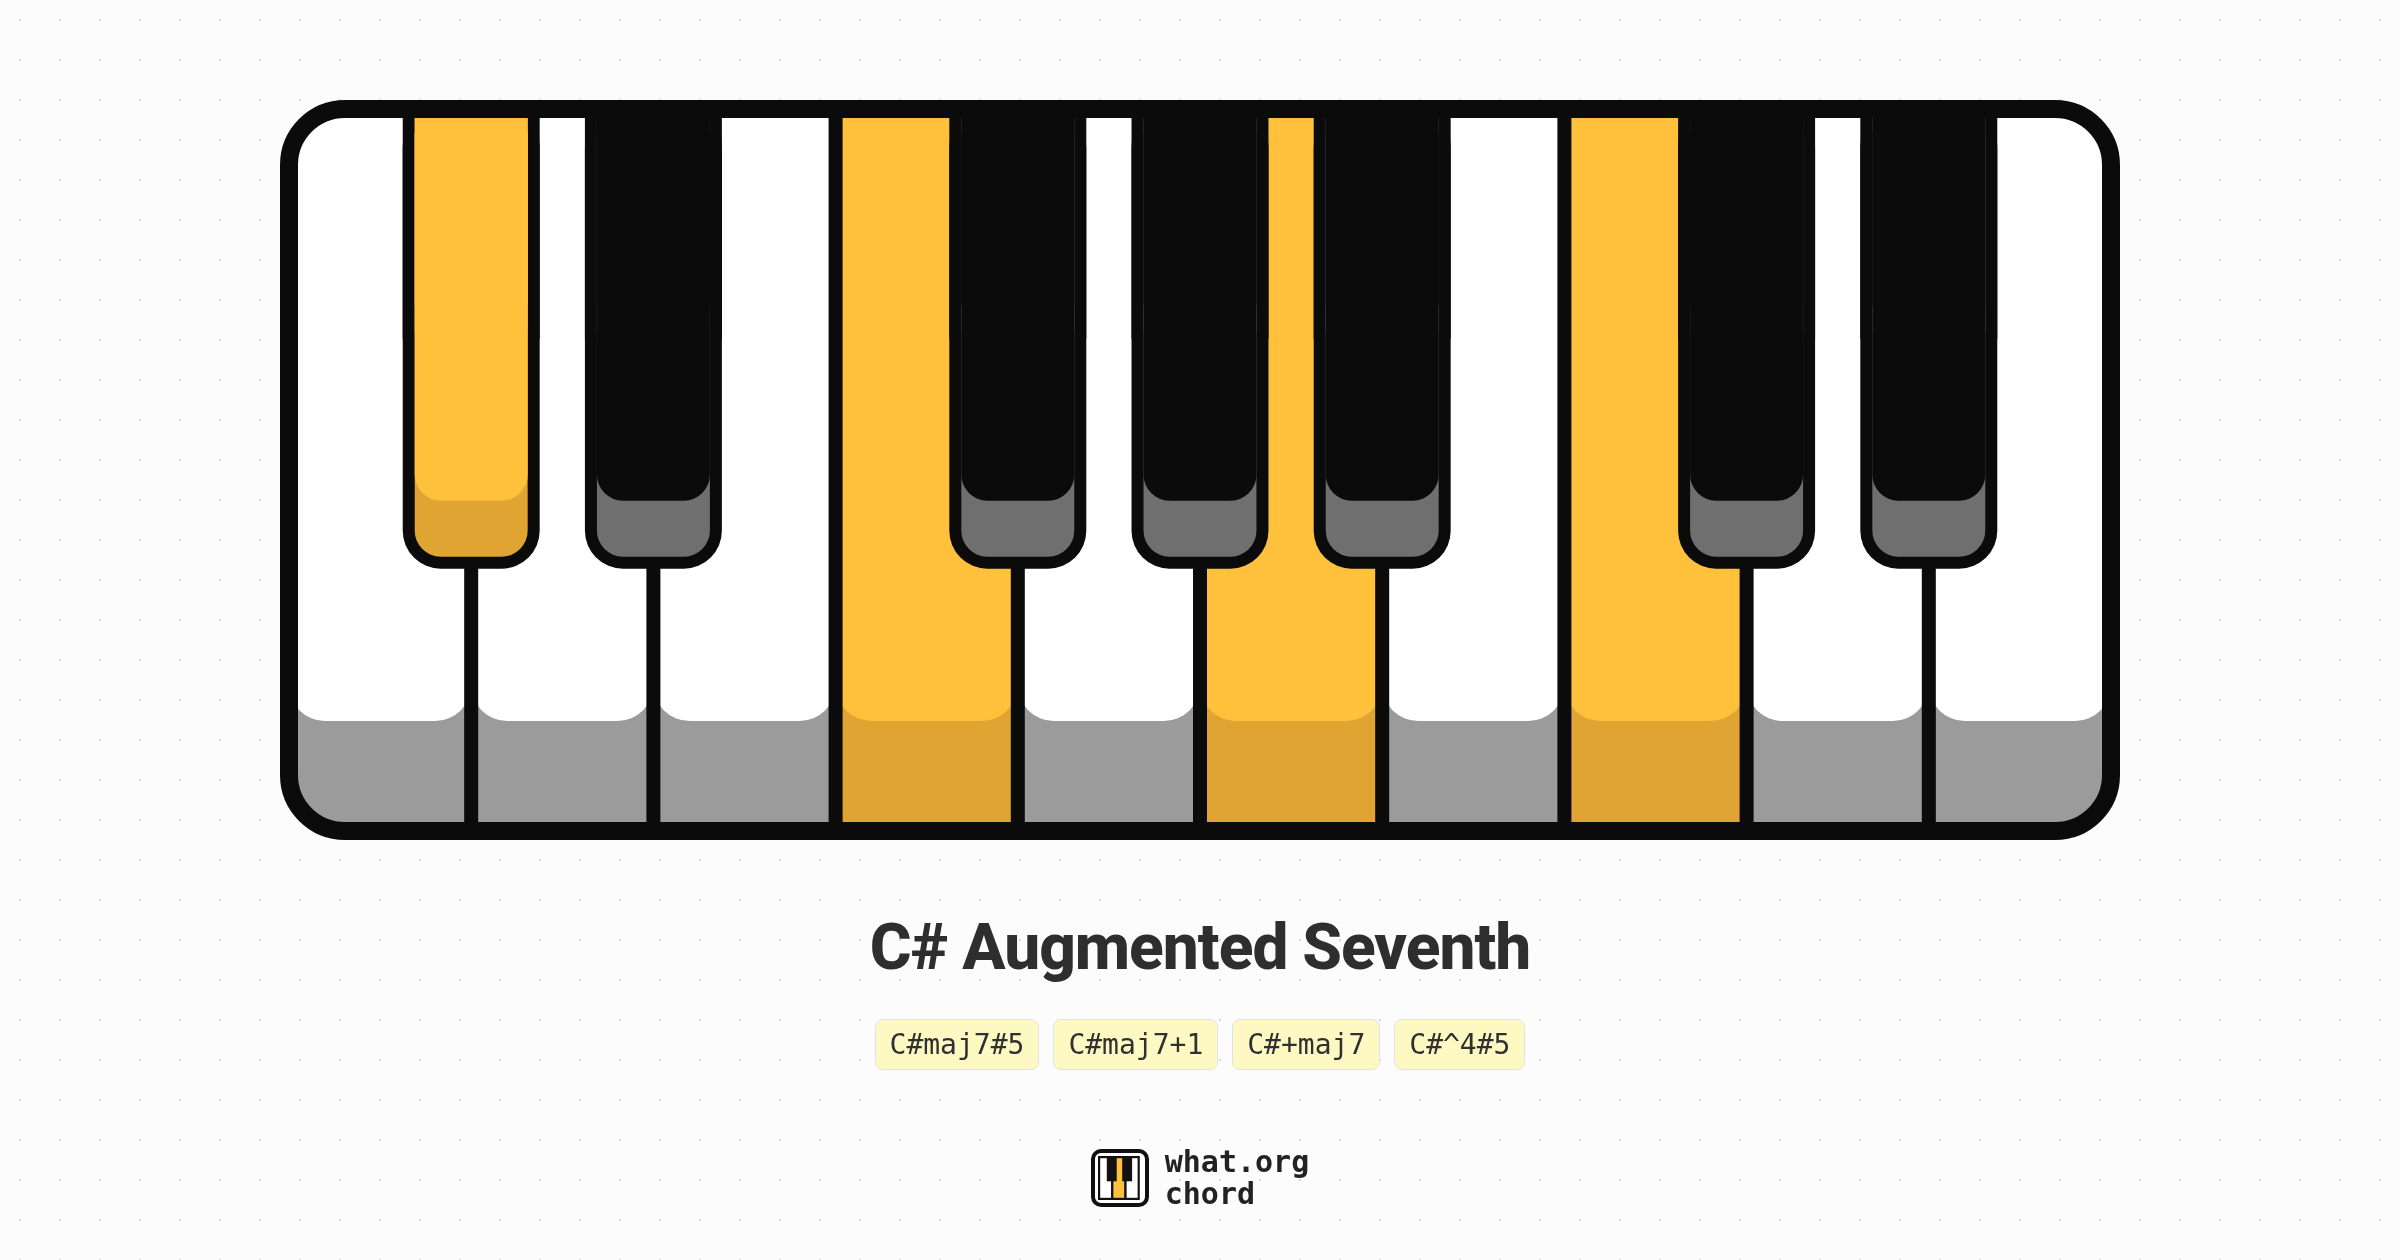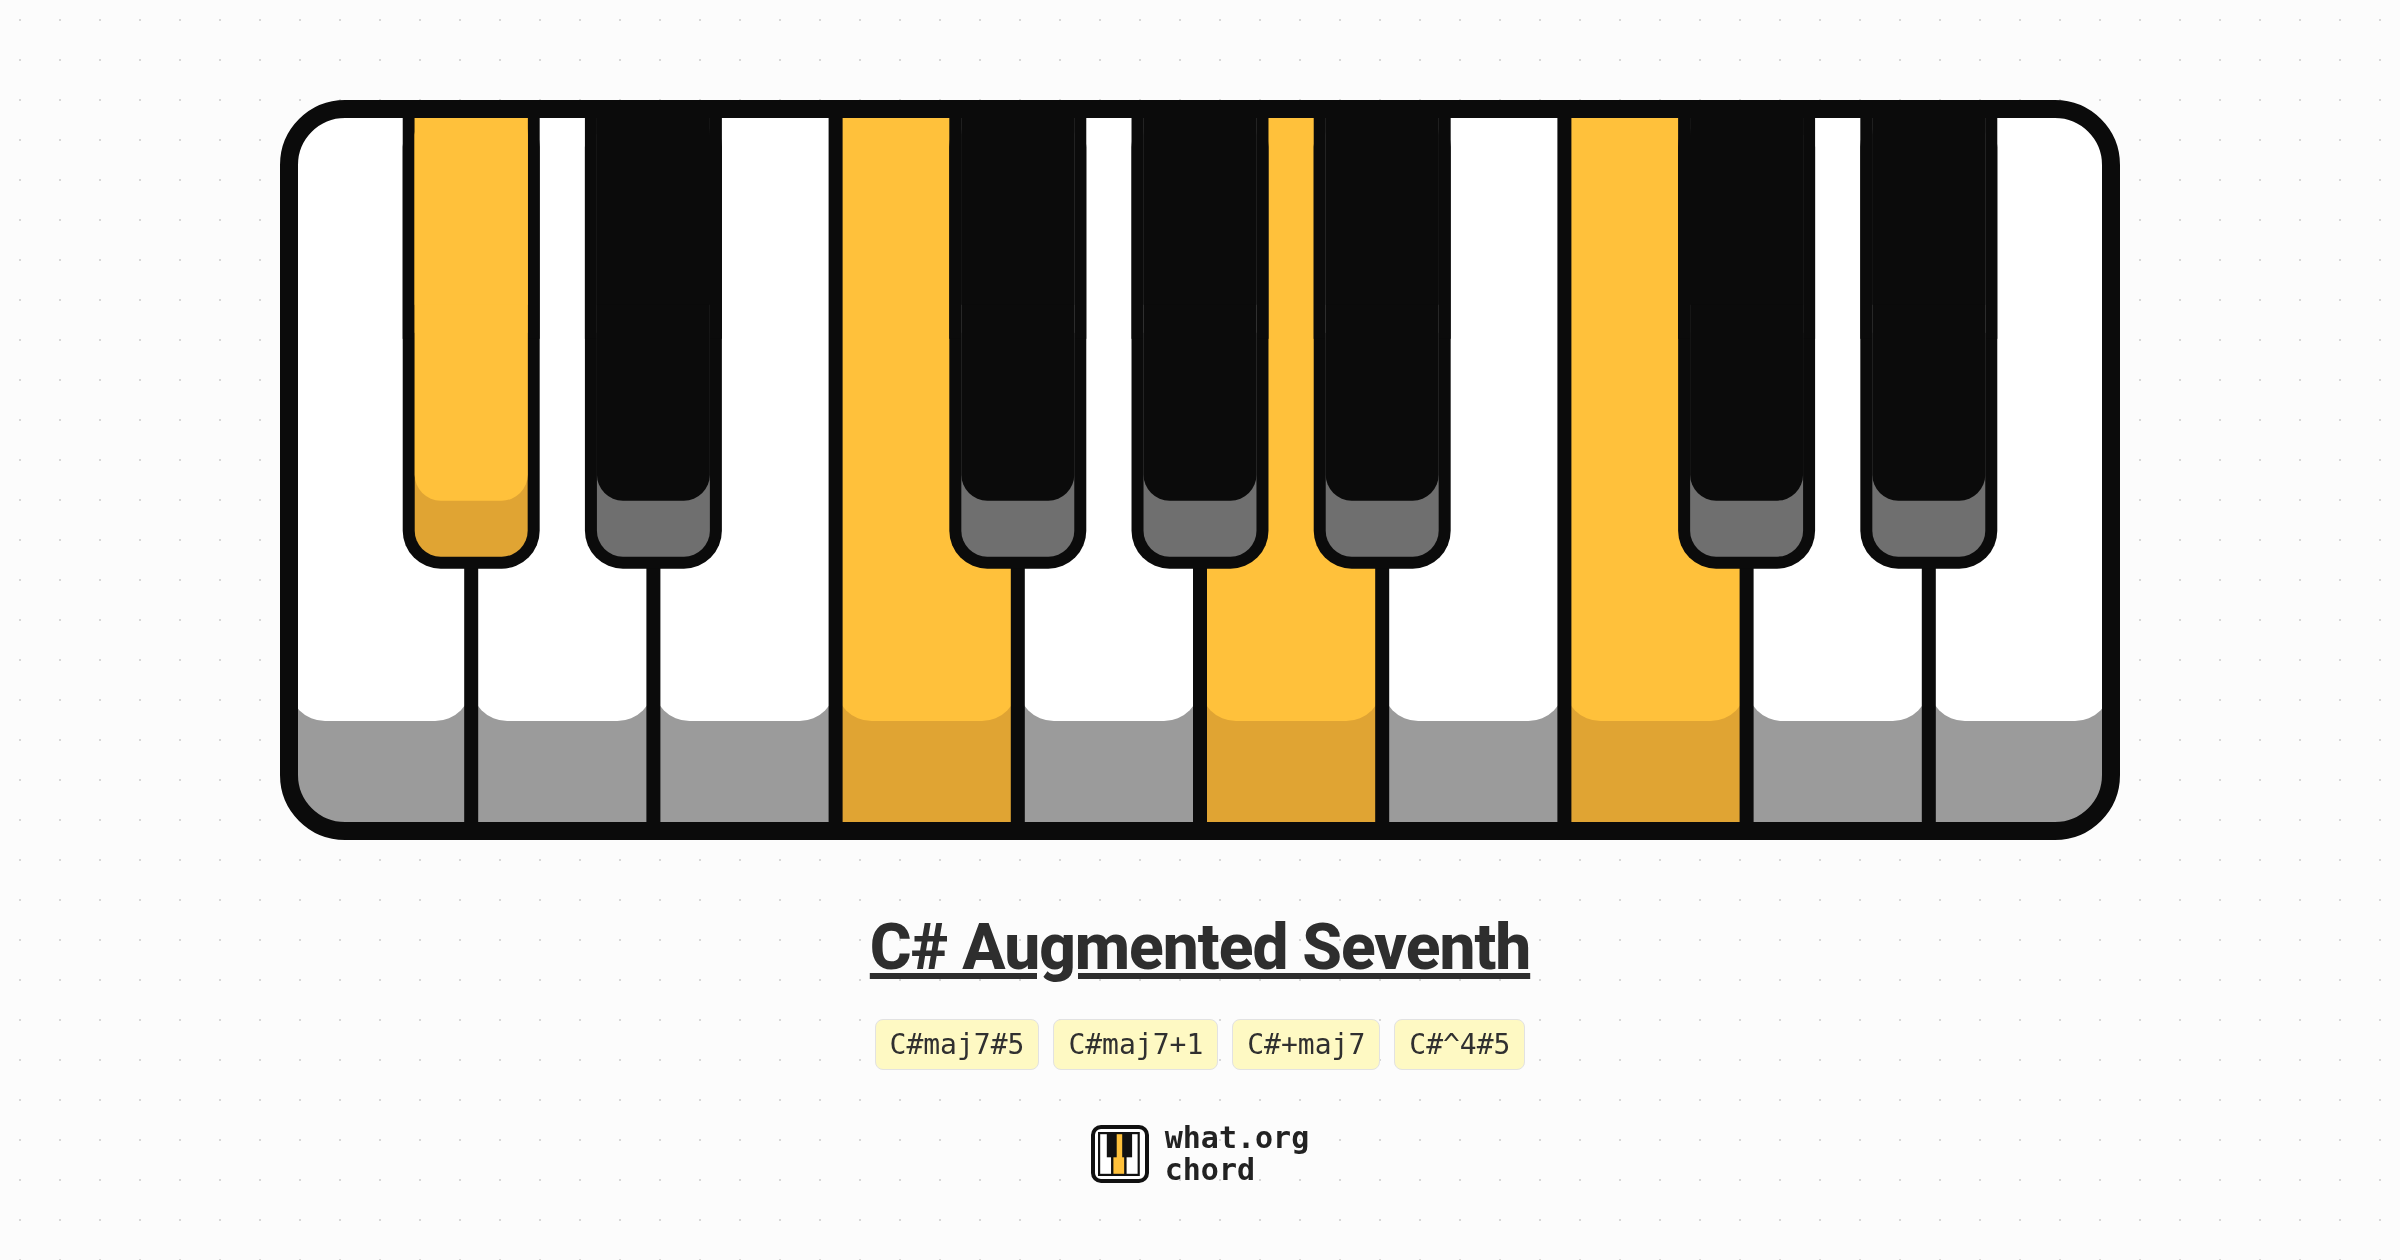--- a/index.html
+++ b/index.html
@@ -23,38 +23,37 @@
 .keyboard-svg {
   width: 100%;
   height: 100%;
 }
 .chord-title {
   margin-top: 70px;
   font-size: 64px;
   font-weight: 800;
   color: #2e2e2e;
   letter-spacing: -1px;
-  text-decoration: underline;
 }
 .chord-alts {
   margin-top: 34px;
   display: flex;
   gap: 14px;
 }
 .chip {
   border: 1px solid #e2e2e2;
   border-radius: 8px;
   padding: 8px 14px;
   font-family: ui-monospace, SFMono-Regular, "SF Mono", Menlo, Consolas, monospace;
   font-size: 28px;
   color: #303030;
   background: #fef9c3;
 }
 .brand {
-  margin-top: 52px;
+  margin-top: 76px;
   display: flex;
   align-items: center;
   gap: 16px;
 }
 .brand-logo {
   width: 58px;
   height: 58px;
   border: 4px solid #111;
   border-radius: 10px;
   background: #fff;

